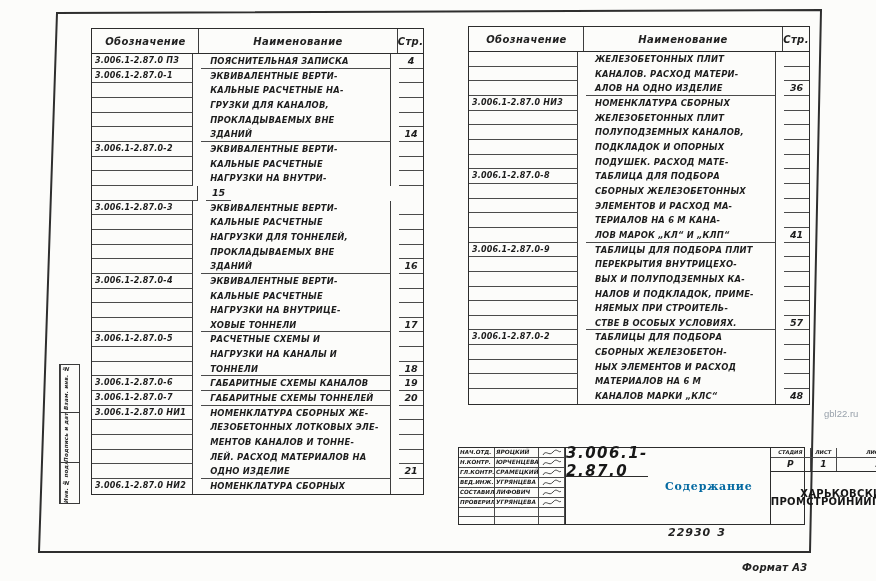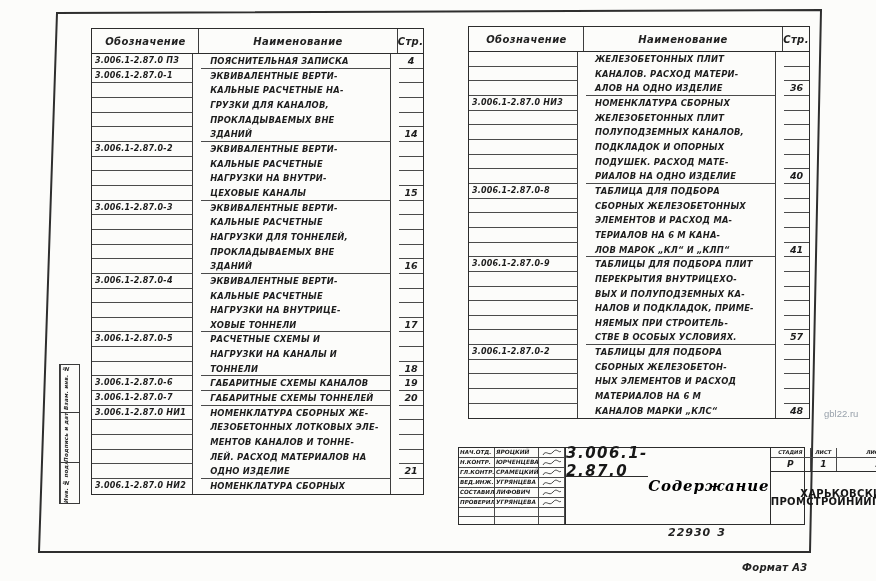--- a/index.html
+++ b/index.html
@@ -66,21 +66,21 @@
   .sig-date{flex:1;box-sizing:border-box;}
   .tb-right{flex:1;display:flex;}
   .doc-number{
     height:28px;border-bottom:1.5px solid #2c2c2c;display:flex;align-items:center;justify-content:center;
     font-style:italic;font-weight:bold;font-size:15px;letter-spacing:1.5px;color:#171717;
   }
   .tb-bottom{flex:1;display:flex;}
   .doc-title{
     width:123px;border-right:1.4px solid #2c2c2c;display:flex;align-items:center;justify-content:center;
     font-family:"DejaVu Serif","Liberation Serif",serif;
-    font-style:italic;font-weight:bold;font-size:15px;letter-spacing:.8px;color:#000000;box-sizing:border-box;
+    font-weight:bold;font-size:11px;letter-spacing:.8px;color:#0369a1;box-sizing:border-box;
   }
   .tb-col{flex:1;display:flex;flex-direction:column;}
   .stage-header{display:flex;height:9px;border-bottom:1px solid #4a4a4a;}
   .stage-header .sh{font-size:5.2px;font-style:italic;font-weight:bold;text-transform:uppercase;
     text-align:center;line-height:9px;border-right:1px solid #4a4a4a;box-sizing:border-box;overflow:hidden;}
   .stage-values{display:flex;height:13px;border-bottom:1.3px solid #2c2c2c;}
   .stage-values .sv{font-size:9px;font-style:italic;font-weight:bold;text-align:center;line-height:12px;
     border-right:1px solid #4a4a4a;box-sizing:border-box;}
   .sh:nth-child(1),.sv:nth-child(1){width:40px;}
   .sh:nth-child(2),.sv:nth-child(2){width:26px;}
@@ -167,21 +167,20 @@
         <div class="cn">кальные расчетные</div>
         <div class="cp"></div>
       </div>
       <div class="lrow">
         <div class="cd"></div>
         <div class="cn">нагрузки на внутри-</div>
         <div class="cp"></div>
       </div>
       <div class="lrow end">
         <div class="cd"></div>
-        <div class="cn">цеховые каналы</div>
         <div class="cp">15</div>
       </div>
       <div class="lrow">
         <div class="cd">3.006.1-2.87.0-3</div>
         <div class="cn">Эквивалентные верти-</div>
         <div class="cp"></div>
       </div>
       <div class="lrow">
         <div class="cd"></div>
         <div class="cn">кальные расчетные</div>
@@ -316,25 +315,20 @@
       </div>
       <div class="lrow">
         <div class="cd"></div>
         <div class="cn">подкладок и опорных</div>
         <div class="cp"></div>
       </div>
       <div class="lrow">
         <div class="cd"></div>
         <div class="cn">подушек. Расход мате-</div>
         <div class="cp"></div>
-      </div>
-      <div class="lrow end">
-        <div class="cd"></div>
-        <div class="cn">риалов на одно изделие</div>
-        <div class="cp">40</div>
       </div>
       <div class="lrow">
         <div class="cd">3.006.1-2.87.0-8</div>
         <div class="cn">Таблица для подбора</div>
         <div class="cp"></div>
       </div>
       <div class="lrow">
         <div class="cd"></div>
         <div class="cn">сборных железобетонных</div>
         <div class="cp"></div>

